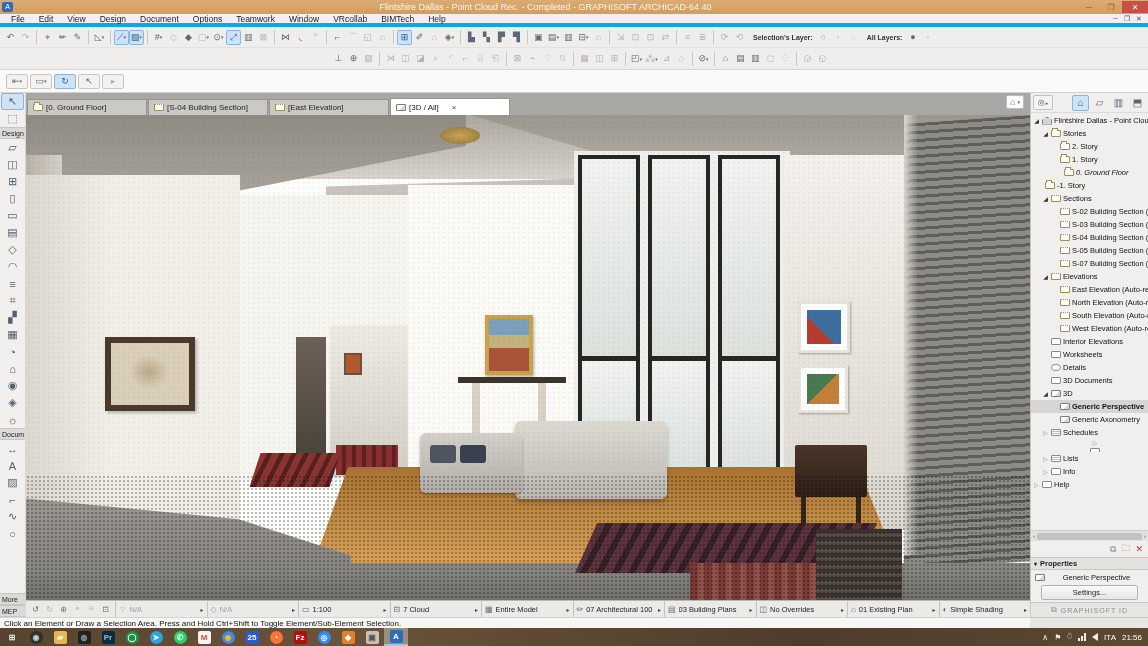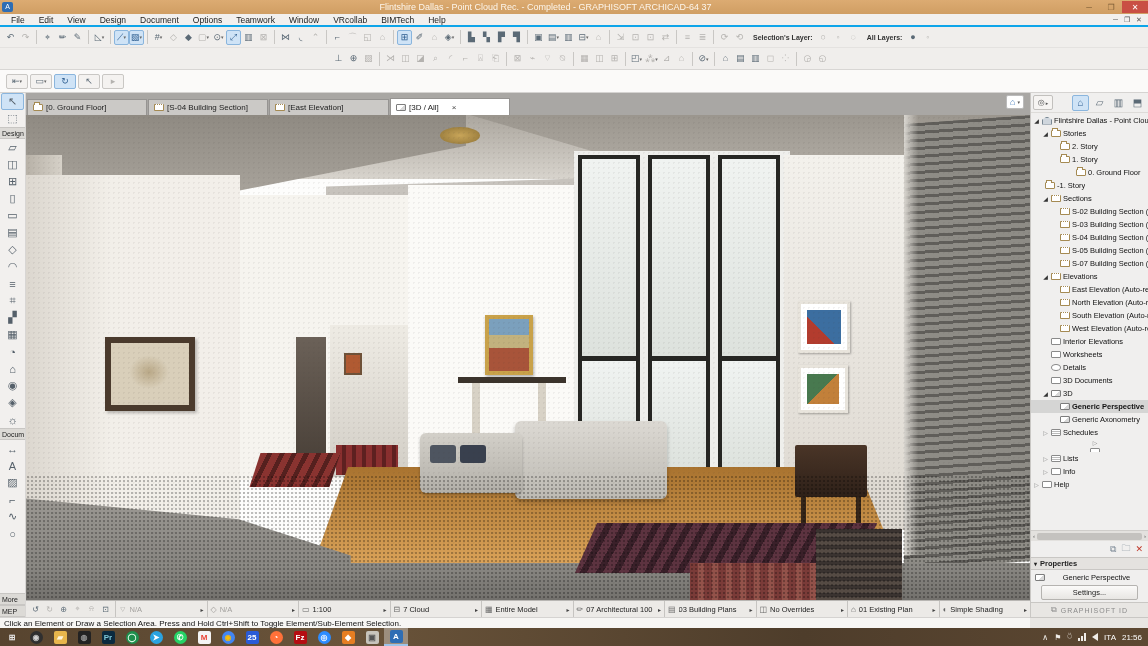--- a/index.html
+++ b/index.html
@@ -7,21 +7,21 @@
   #app{position:relative;width:1148px;height:646px;display:flex;flex-direction:column;background:#f0eeec;}
 
   
   #titlebar{height:14px;background:linear-gradient(#dcab72,#d09e63);display:flex;align-items:center;flex:none;}
   .tb-appicon{width:11px;height:10px;margin-left:2px;background:#2e6db4;border-radius:2px;color:#fff;font-size:7px;line-height:10px;text-align:center;}
   #title-text{flex:1;text-align:center;font-size:9px;color:#fdf6ec;white-space:nowrap;overflow:hidden;}
   .winctl{width:22px;height:12px;font-size:8px;color:#7a5a33;display:flex;align-items:center;justify-content:center;}
   .winctl.close{background:#c94f44;color:#fff;width:26px;}
 
   
-  #menubar{height:13px;background:#f2f0ee;display:flex;align-items:center;padding-left:4px;flex:none;border-bottom:2px solid #0ea5e9;}
+  #menubar{height:13px;background:#f2f0ee;display:flex;align-items:center;padding-left:4px;flex:none;border-bottom:4px solid #0ea5e9;}
   .menu-item{font-size:8.5px;color:#222;padding:0 7px;}
   #menubar .mini-ctls{margin-left:auto;margin-right:4px;font-size:7px;color:#555;letter-spacing:2px;}
 
   
   .toolbar{display:flex;align-items:center;background:#f0eeec;flex:none;padding-left:3px;}
   #tb1{height:21px;border-bottom:1px solid #e4e2e0;}
   #tb2{height:22px;border-bottom:1px solid #d8d6d4;}
   #tb2 .spacer{width:328px;flex:none;}
   .tbtn{width:15px;height:15px;display:flex;align-items:center;justify-content:center;border:1px solid transparent;border-radius:2px;color:#5b6a76;font-size:9px;flex:none;cursor:default;}
   .tbtn .g{line-height:1;}
@@ -171,21 +171,21 @@
   .vol{width:0;height:0;border-top:4px solid transparent;border-bottom:4px solid transparent;border-right:6px solid #f0ede8;}
   #tray .txt{color:#fff;font-size:8px;}
 </style>
 </head>
 <body>
 
 <div id="app">
 
   <div id="titlebar">
     <span class="tb-appicon">A</span>
-    <span id="title-text">Flintshire Dallas - Point Cloud Rec. - Completed - GRAPHISOFT ARCHICAD-64 37</span>
+    <span id="title-text">Flintshire Dallas - Point Cloud Rec. - Completed - GRAPHISOFT ARCHICAD-64 40</span>
     <span class="winctl">─</span>
     <span class="winctl">❐</span>
     <span class="winctl close">✕</span>
   </div>
 
   <div id="menubar">
     <span class="menu-item">File</span>
       <span class="menu-item">Edit</span>
       <span class="menu-item">View</span>
       <span class="menu-item">Design</span>
@@ -695,21 +695,21 @@
           <div class="trow" style="padding-left: 20px;">
             <span class="arr"></span>
             <span class="tico folder"></span>
             <span class="tlabel">2. Story</span>
           </div>
           <div class="trow" style="padding-left: 20px;">
             <span class="arr"></span>
             <span class="tico folder"></span>
             <span class="tlabel">1. Story</span>
           </div>
-          <div class="trow" style="padding-left: 36px;">
+          <div class="trow" style="padding-left: 24px; font-style: italic;">
             <span class="arr"></span>
             <span class="tico folder"></span>
             <span class="tlabel">0. Ground Floor</span>
           </div>
           <div class="trow" style="padding-left: 5px;">
             <span class="arr"></span>
             <span class="tico folder"></span>
             <span class="tlabel">-1. Story</span>
           </div>
           <div class="trow" style="padding-left: 11px;">

